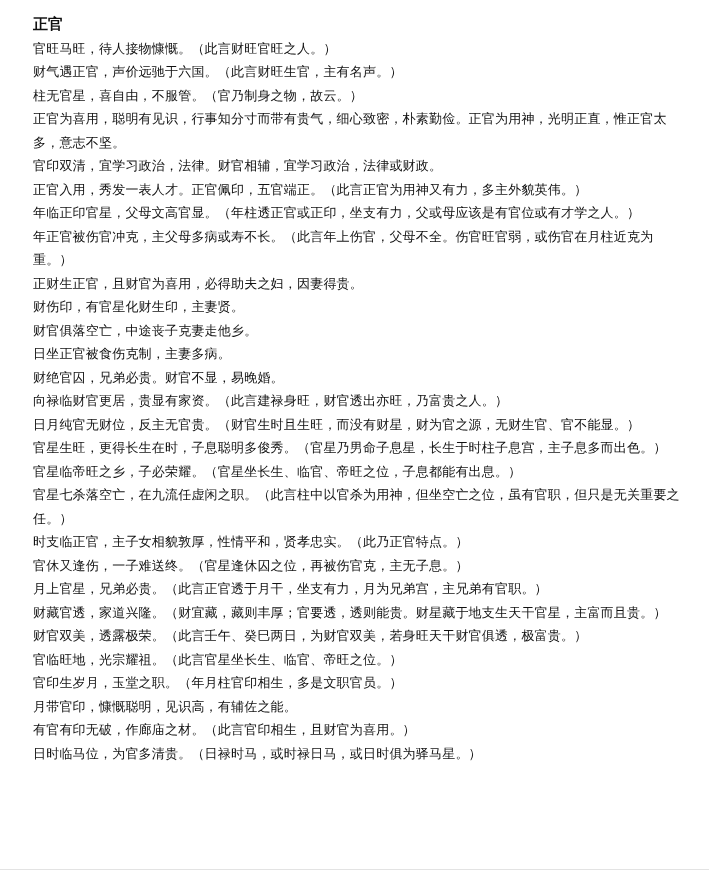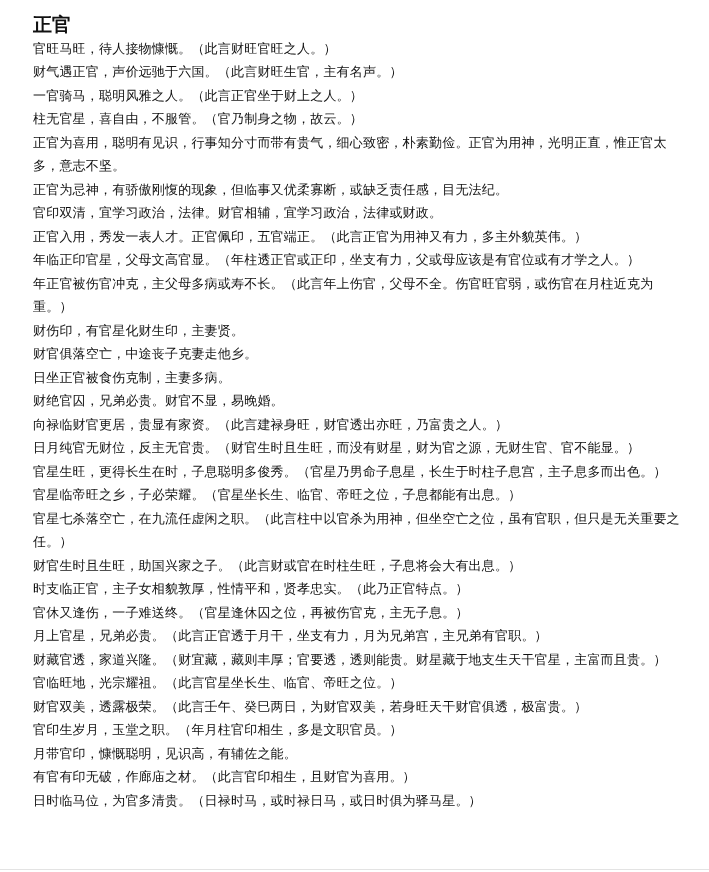--- a/index.html
+++ b/index.html
@@ -15,21 +15,21 @@
     font-family: "DejaVu Sans", sans-serif;
   }
   .doc {
     position: absolute;
     top: 13px;
     left: 33px;
     right: 26px;
     color: #111111;
   }
   .doc-title {
-    font-size: 19px;
+    font-size: 15px;
     font-weight: bold;
     line-height: 23.5px;
     margin: 0;
   }
   .doc-line {
     font-size: 13px;
     font-weight: normal;
     line-height: 23.5px;
     margin: 0;
     letter-spacing: 0.2px;
@@ -45,44 +45,42 @@
   }
 </style>
 </head>
 <body>
 
 <div class="doc">
   <p class="doc-title">正官</p>
   <div id="lines-container">
       <p class="doc-line">官旺马旺，待人接物慷慨。（此言财旺官旺之人。）</p>
       <p class="doc-line">财气遇正官，声价远驰于六国。（此言财旺生官，主有名声。）</p>
-      <p class="doc-line">一官骑马，聪明风雅之人。（此言正官坐于财上之人。）</p>
       <p class="doc-line">柱无官星，喜自由，不服管。（官乃制身之物，故云。）</p>
       <p class="doc-line">正官为喜用，聪明有见识，行事知分寸而带有贵气，细心致密，朴素勤俭。正官为用神，光明正直，惟正官太多，意志不坚。</p>
-      <p class="doc-line">正官为忌神，有骄傲刚愎的现象，但临事又优柔寡断，或缺乏责任感，目无法纪。</p>
       <p class="doc-line">官印双清，宜学习政治，法律。财官相辅，宜学习政治，法律或财政。</p>
       <p class="doc-line">正官入用，秀发一表人才。正官佩印，五官端正。（此言正官为用神又有力，多主外貌英伟。）</p>
       <p class="doc-line">年临正印官星，父母文高官显。（年柱透正官或正印，坐支有力，父或母应该是有官位或有才学之人。）</p>
       <p class="doc-line">年正官被伤官冲克，主父母多病或寿不长。（此言年上伤官，父母不全。伤官旺官弱，或伤官在月柱近克为重。）</p>
+      <p class="doc-line">正财生正官，且财官为喜用，必得助夫之妇，因妻得贵。</p>
       <p class="doc-line">财伤印，有官星化财生印，主妻贤。</p>
       <p class="doc-line">财官俱落空亡，中途丧子克妻走他乡。</p>
       <p class="doc-line">日坐正官被食伤克制，主妻多病。</p>
       <p class="doc-line">财绝官囚，兄弟必贵。财官不显，易晚婚。</p>
       <p class="doc-line">向禄临财官更居，贵显有家资。（此言建禄身旺，财官透出亦旺，乃富贵之人。）</p>
       <p class="doc-line">日月纯官无财位，反主无官贵。（财官生时且生旺，而没有财星，财为官之源，无财生官、官不能显。）</p>
       <p class="doc-line">官星生旺，更得长生在时，子息聪明多俊秀。（官星乃男命子息星，长生于时柱子息宫，主子息多而出色。）</p>
       <p class="doc-line">官星临帝旺之乡，子必荣耀。（官星坐长生、临官、帝旺之位，子息都能有出息。）</p>
       <p class="doc-line">官星七杀落空亡，在九流任虚闲之职。（此言柱中以官杀为用神，但坐空亡之位，虽有官职，但只是无关重要之任。）</p>
-      <p class="doc-line">财官生时且生旺，助国兴家之子。（此言财或官在时柱生旺，子息将会大有出息。）</p>
       <p class="doc-line">时支临正官，主子女相貌敦厚，性情平和，贤孝忠实。（此乃正官特点。）</p>
       <p class="doc-line">官休又逢伤，一子难送终。（官星逢休囚之位，再被伤官克，主无子息。）</p>
       <p class="doc-line">月上官星，兄弟必贵。（此言正官透于月干，坐支有力，月为兄弟宫，主兄弟有官职。）</p>
       <p class="doc-line">财藏官透，家道兴隆。（财宜藏，藏则丰厚；官要透，透则能贵。财星藏于地支生天干官星，主富而且贵。）</p>
+      <p class="doc-line">财官双美，透露极荣。（此言壬午、癸巳两日，为财官双美，若身旺天干财官俱透，极富贵。）</p>
       <p class="doc-line">官临旺地，光宗耀祖。（此言官星坐长生、临官、帝旺之位。）</p>
-      <p class="doc-line">财官双美，透露极荣。（此言壬午、癸巳两日，为财官双美，若身旺天干财官俱透，极富贵。）</p>
       <p class="doc-line">官印生岁月，玉堂之职。（年月柱官印相生，多是文职官员。）</p>
       <p class="doc-line">月带官印，慷慨聪明，见识高，有辅佐之能。</p>
       <p class="doc-line">有官有印无破，作廊庙之材。（此言官印相生，且财官为喜用。）</p>
       <p class="doc-line">日时临马位，为官多清贵。（日禄时马，或时禄日马，或日时俱为驿马星。）</p>
     </div>
 </div>
 
 <div class="bottom-edge"></div>
 
 </body></html>

